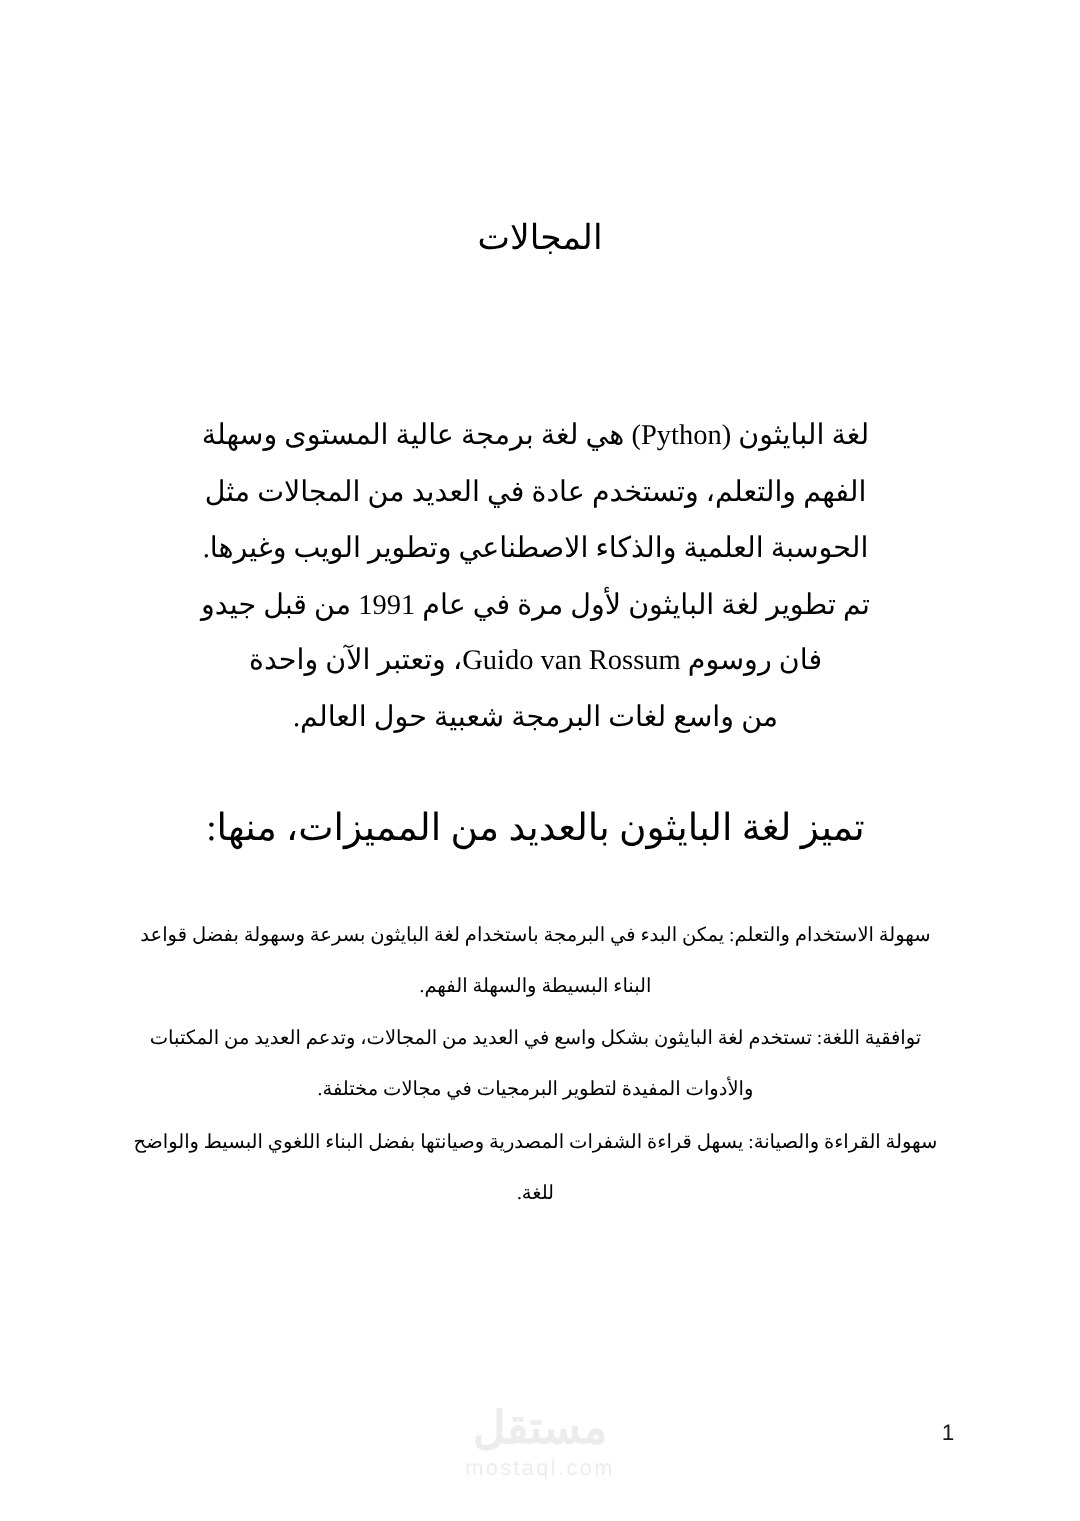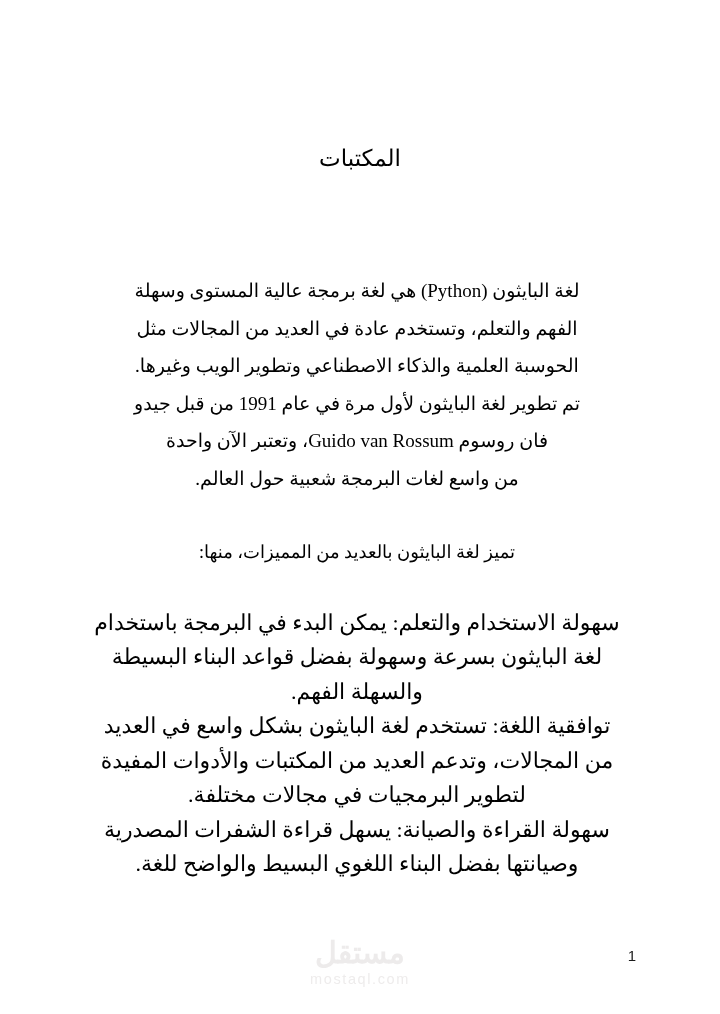--- a/index.html
+++ b/index.html
@@ -60,36 +60,36 @@
 
   .gap-line {
     height: 37px;
   }
 
   .gap-line-sm {
     height: 34px;
   }
 
   .para-lead {
-    font-size: 18px;
+    font-size: 25px;
     line-height: 37.5px;
     font-family: Liberation Serif, serif;
   }
 
   .features {
     margin: 0;
     padding: 0;
     list-style: none;
     direction: rtl;
   }
 
   .feature {
     direction: rtl;
     text-align: center;
-    font-size: 22px;
+    font-size: 13px;
     line-height: 34.5px;
     margin: 0;
     color: #000000;
   }
 
   
   .footer {
     position: absolute;
     left: 0;
     bottom: 0;
@@ -140,21 +140,21 @@
     color: #eeecec;
     direction: ltr;
     letter-spacing: 1.6px;
   }
 </style>
 </head>
 <body>
 
 <div class="page">
 
-  <h1 class="doc-title">المكتبات</h1>
+  <h1 class="doc-title">المجالات</h1>
 
   <div class="content">
 
     <p class="para para-intro">
       <span>لغة البايثون (Python) هي لغة برمجة عالية المستوى وسهلة</span><br>
       <span>الفهم والتعلم، وتستخدم عادة في العديد من المجالات مثل</span><br>
       <span>الحوسبة العلمية والذكاء الاصطناعي وتطوير الويب وغيرها.</span><br>
       <span>تم تطوير لغة البايثون لأول مرة في عام 1991 من قبل جيدو</span><br>
       <span>فان روسوم Guido van Rossum، وتعتبر الآن واحدة</span><br>
       <span>من واسع لغات البرمجة شعبية حول العالم.</span>

